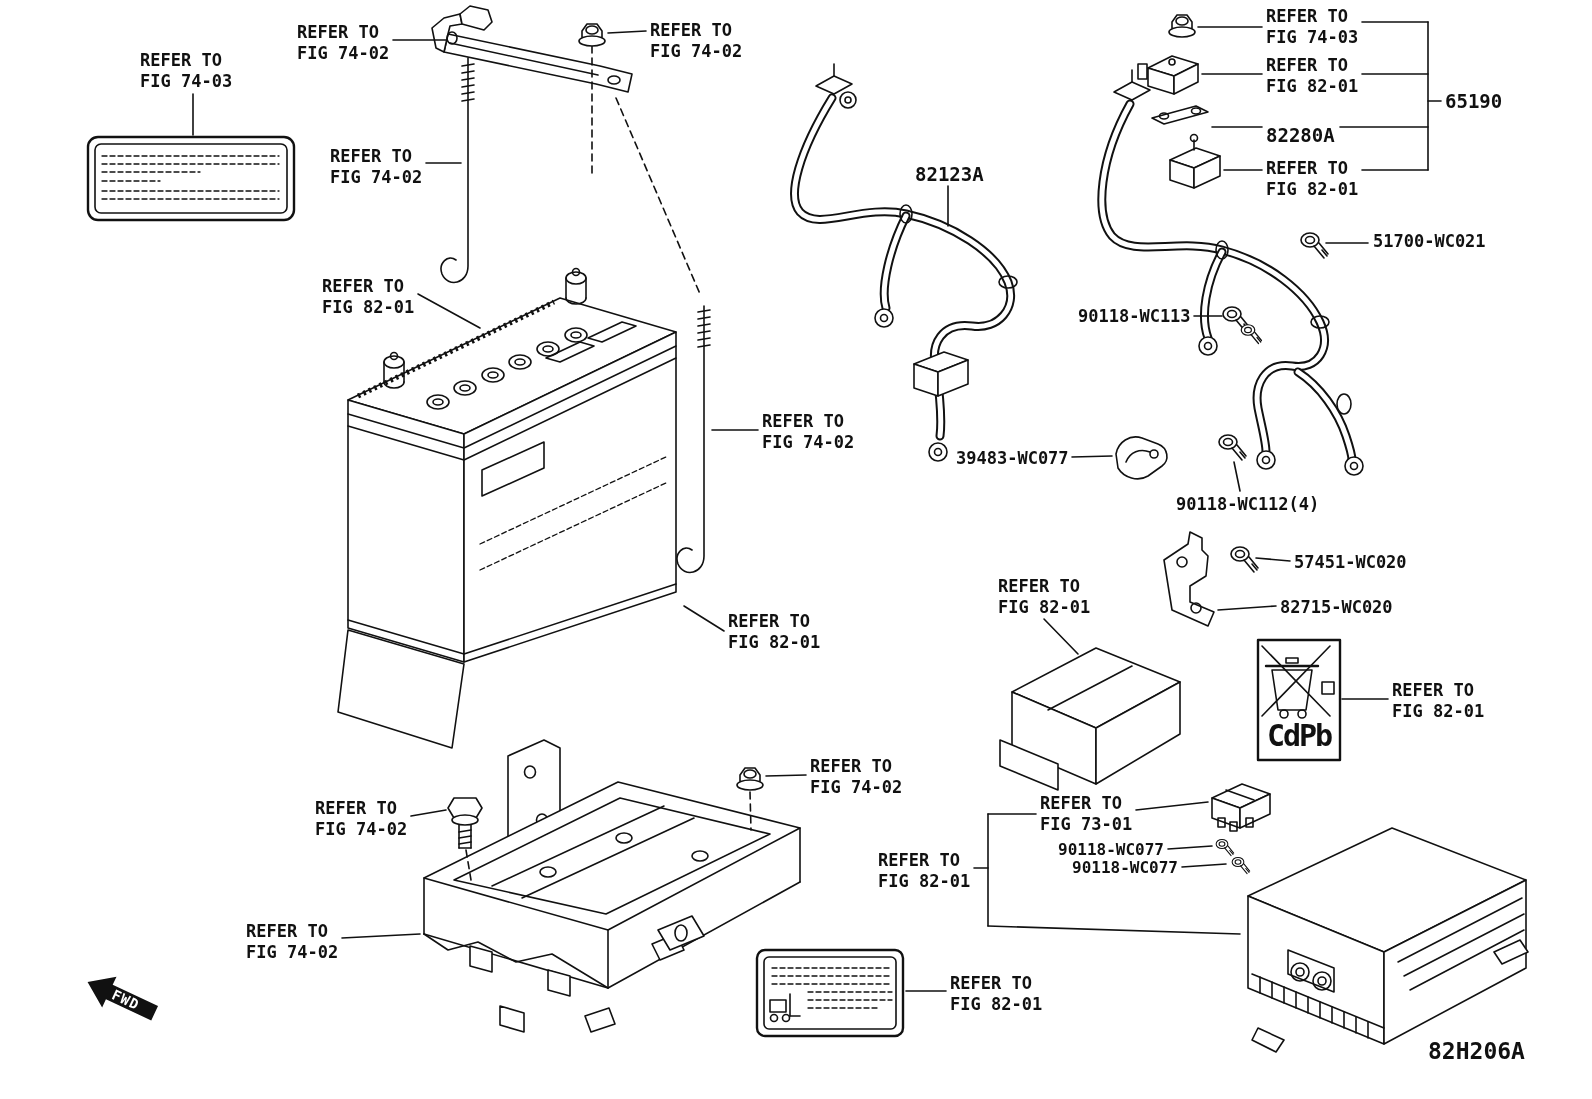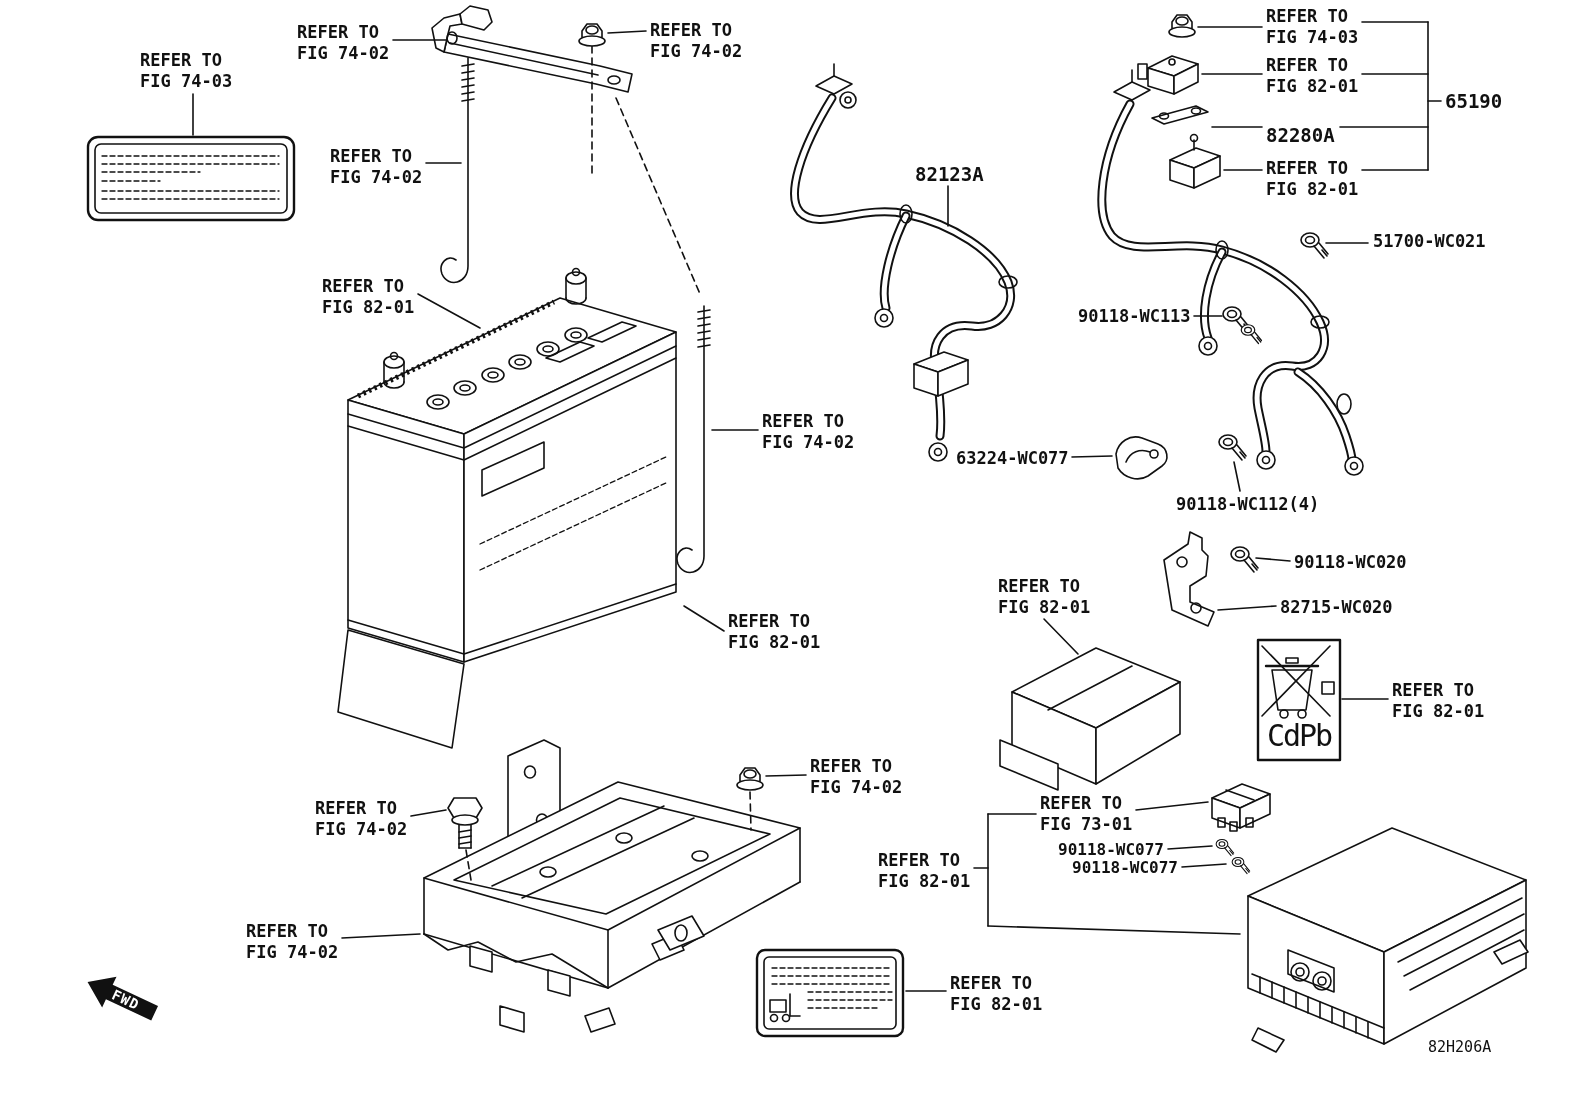--- a/index.html
+++ b/index.html
@@ -16,23 +16,23 @@
   .art-layer .tube { stroke-width:9; }
   .art-layer .tubew{ stroke:#fff; stroke-width:5; }
   .art-layer .dash { stroke-dasharray:7 5; }
   .art-layer .mdash{ stroke-dasharray:5 3; stroke-width:1.3; }
   .art-layer .thick{ stroke-width:2.4; }
   .art-layer .serr { stroke-width:5; stroke-dasharray:2.5 3.5; stroke-linecap:butt; }
   .art-layer text  { stroke:none; fill:#fff; font:bold 14px "DejaVu Sans Mono",monospace; letter-spacing:1px; }
   .callout { position:absolute; font-weight:bold; font-size:17px; line-height:21px; white-space:nowrap; }
   .part    { position:absolute; font-weight:bold; font-size:17px; white-space:nowrap; }
   .part.big{ font-size:19px; }
-  .code    { position:absolute; font-weight:normal; font-size:15px; }
+  .code    { position:absolute; font-weight:bold; font-size:23px; }
   .cdpb    { position:absolute; left:1258px; top:718px; width:82px; text-align:center;
-             font-weight:normal; font-size:30px; letter-spacing:-2px; }
+             font-weight:bold; font-size:30px; letter-spacing:-2px; }
 </style>
 </head>
 <body>
 
 <div class="canvas">
 
 <svg class="art-layer" width="1592" height="1099" viewBox="0 0 1592 1099">
   <defs>
     <g id="nut">
       <polygon class="wf" points="-10,-2 -5,-9 5,-9 10,-2 10,4 5,10 -5,10 -10,4"></polygon>
@@ -454,23 +454,23 @@
 <div class="callout" style="left:950px;top:973px">
   <div>REFER TO</div>
       <div>FIG 82-01</div>
     </div>
 
 <div class="part big" style="left:915px;top:163px">82123A</div>
 <div class="part big" style="left:1445px;top:90px">65190</div>
 <div class="part big" style="left:1266px;top:124px">82280A</div>
 <div class="part" style="left:1373px;top:231px">51700-WC021</div>
 <div class="part" style="left:1078px;top:306px">90118-WC113</div>
-<div class="part" style="left:956px;top:448px">63224-WC077</div>
+<div class="part" style="left:956px;top:448px">39483-WC077</div>
 <div class="part" style="left:1176px;top:494px">90118-WC112(4)</div>
-<div class="part" style="left:1294px;top:552px">90118-WC020</div>
+<div class="part" style="left:1294px;top:552px">57451-WC020</div>
 <div class="part" style="left:1280px;top:597px">82715-WC020</div>
 <div class="part" style="left:1058px;top:840px;font-size:16px">90118-WC077</div>
 <div class="part" style="left:1072px;top:858px;font-size:16px">90118-WC077</div>
 
 <div class="cdpb">CdPb</div>
 <div class="code" style="left:1428px;top:1038px">82H206A</div>
 
 </div>
 
 </body></html>

